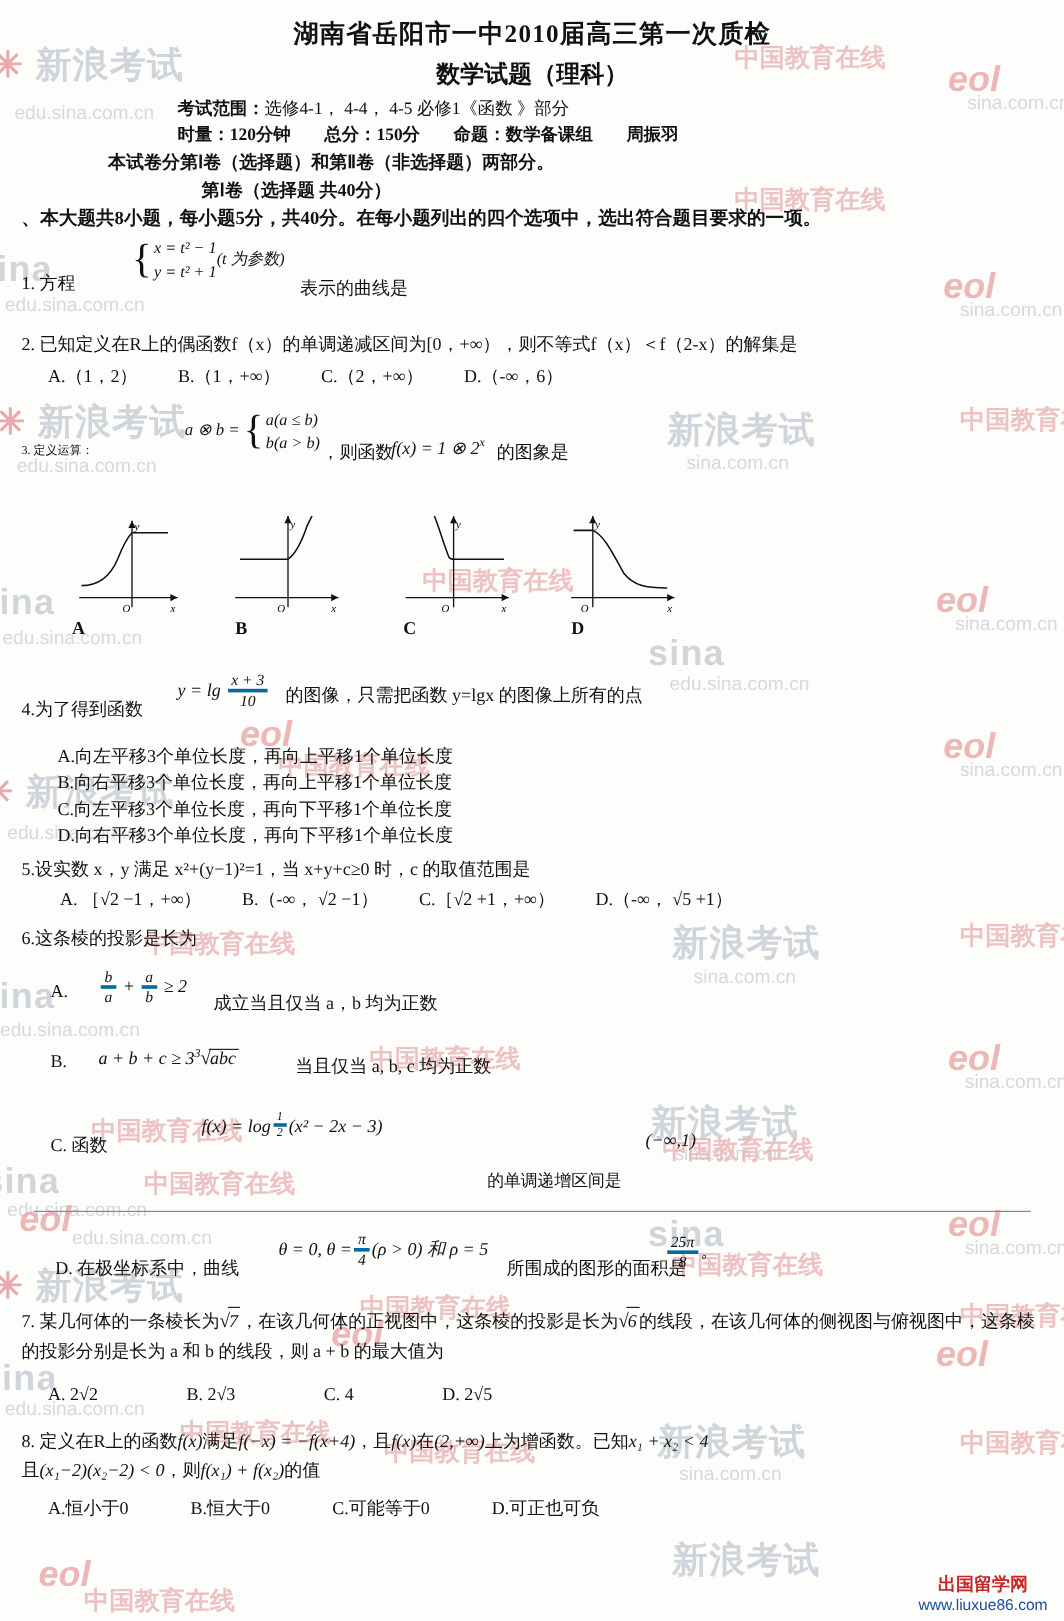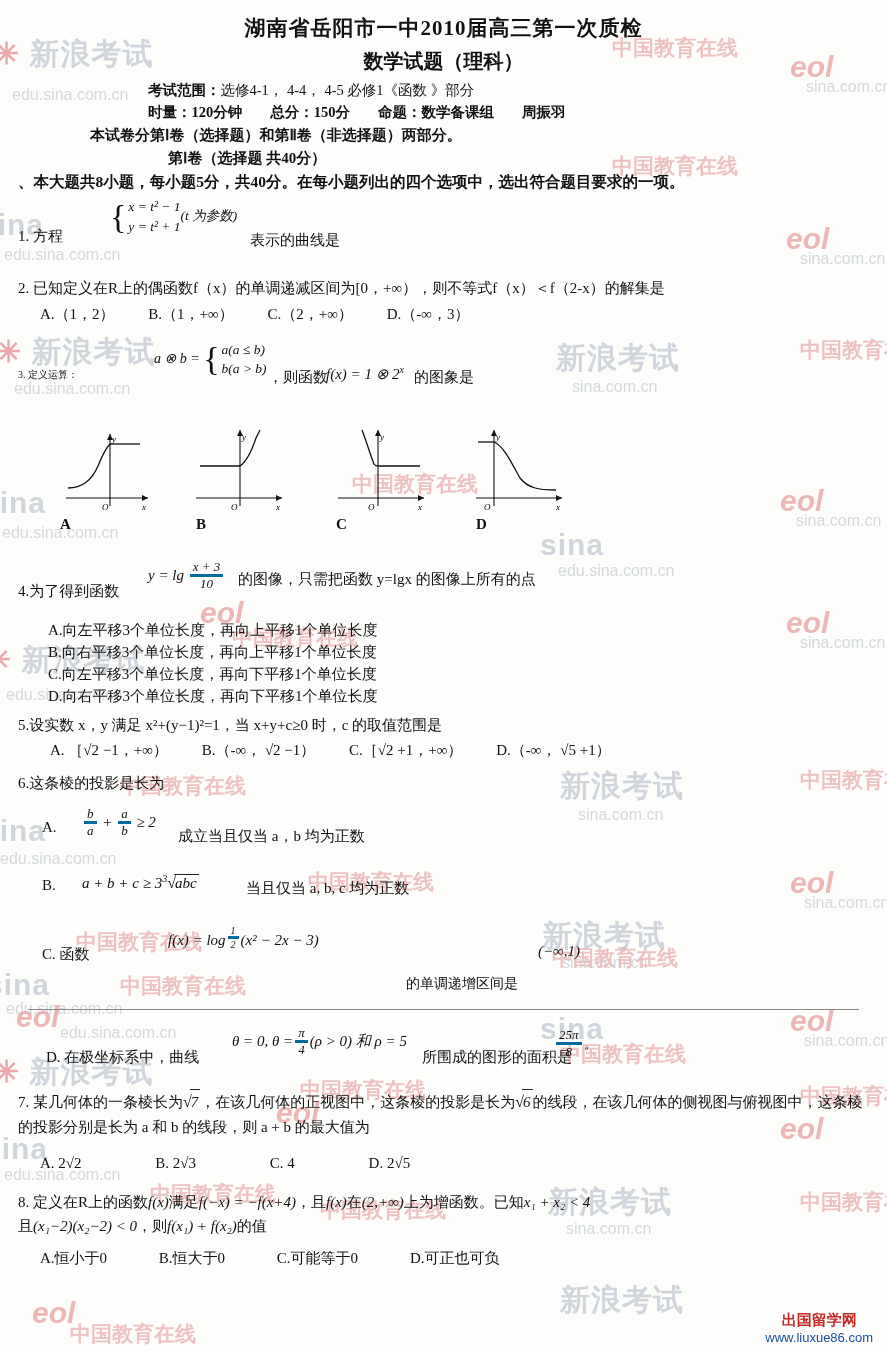--- a/index.html
+++ b/index.html
@@ -311,21 +311,21 @@
 
     <div>
       <div class="q">
         <span>2.</span>
         <span>已知定义在R上的偶函数f（x）的单调递减区间为[0，+∞），则不等式f（x）＜f（2-x）的解集是</span>
       </div>
       <div class="opts">
         <span>A.（1，2）</span>
         <span>B.（1，+∞）</span>
         <span>C.（2，+∞）</span>
-        <span>D.（-∞，3）</span>
+        <span>D.（-∞，6）</span>
       </div>
     </div>
 
     <div style="position:relative; height:70px; margin-top:14px;">
       <div style="position:absolute; left:136px; top:0px; font-size:14px;">
         <span class="italic">a ⊗ b =</span>
         <span class="brace">{</span><span class="stack"><span>a(a ≤ b)</span><br><span>b(a &gt; b)</span></span>
       </div>
       <div style="position:absolute; left:0px; top:28px; font-size:10px;">
         <span>3.</span>

